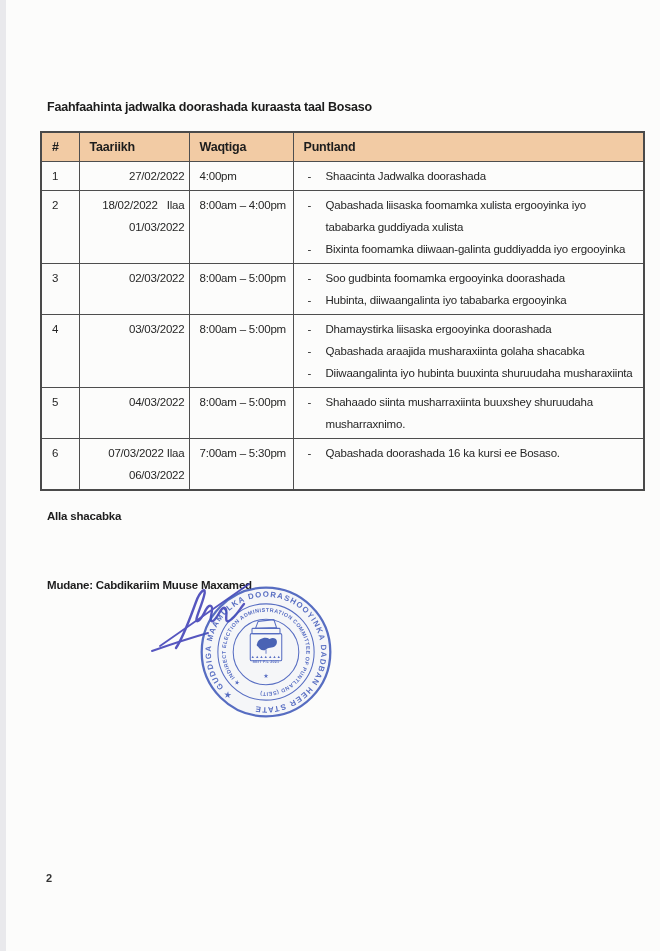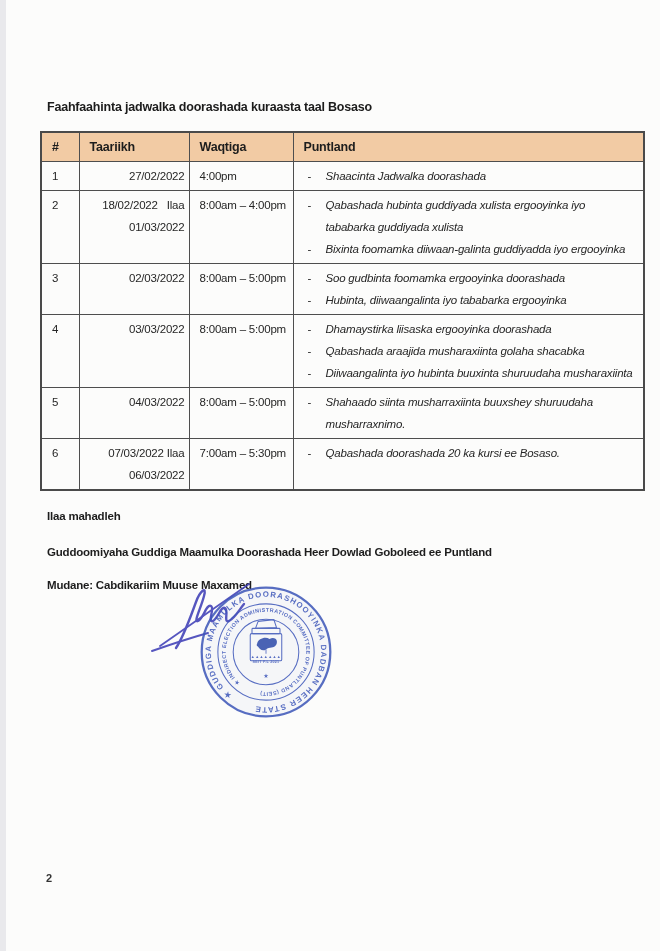--- a/index.html
+++ b/index.html
@@ -55,21 +55,21 @@
   .col-time { width: 104px; }
   .col-task { width: 351px; }
   .c-date { white-space: pre-wrap; text-align: right; }
   .c-task { padding-left: 0 !important; padding-right: 6px !important; }
   .task { display: flex; }
   .dash {
     width: 18px;
     padding-left: 14px;
     flex: 0 0 auto;
   }
-  .task-text { flex: 1 1 auto; font-style: italic; }
+  .task-text { flex: 1 1 auto; }
   .row-1 { height: 26px; }
   .row-2 { height: 67px; }
   .row-3 { height: 48px; }
   .row-4 { height: 67px; }
   .row-5 { height: 48px; }
   .row-6 { height: 44px; }
   .closing-line {
     position: absolute;
     left: 47px;
     font-size: 11.5px;
@@ -163,21 +163,21 @@
         </td>
       </tr>
       <tr class="row-2">
         <td class="c-num">2</td>
         <td class="c-date">18/02/2022   Ilaa
 01/03/2022</td>
         <td class="c-time">8:00am – 4:00pm</td>
         <td class="c-task">
           <div class="task">
             <span class="dash">-</span>
-            <span class="task-text">Qabashada hubinta guddiyada xulista ergooyinka iyo tababarka guddiyada xulista</span>
+            <span class="task-text">Qabashada liisaska foomamka xulista ergooyinka iyo tababarka guddiyada xulista</span>
           </div>
           <div class="task">
             <span class="dash">-</span>
             <span class="task-text">Bixinta foomamka diiwaan-galinta guddiyadda iyo ergooyinka</span>
           </div>
         </td>
       </tr>
       <tr class="row-3">
         <td class="c-num">3</td>
         <td class="c-date">02/03/2022</td>
@@ -224,29 +224,28 @@
         </td>
       </tr>
       <tr class="row-6">
         <td class="c-num">6</td>
         <td class="c-date">07/03/2022 Ilaa
 06/03/2022</td>
         <td class="c-time">7:00am – 5:30pm</td>
         <td class="c-task">
           <div class="task">
             <span class="dash">-</span>
-            <span class="task-text">Qabashada doorashada 20 ka kursi ee Bosaso.</span>
+            <span class="task-text">Qabashada doorashada 16 ka kursi ee Bosaso.</span>
           </div>
         </td>
       </tr>
     </tbody>
   </table>
 
-  <div class="closing-line closing-thanks">Ilaa mahadleh</div>
-  <div class="closing-line closing-title">Guddoomiyaha Guddiga Maamulka Doorashada Heer Dowlad Goboleed ee Puntland</div>
+  <div class="closing-line closing-thanks">Alla shacabka</div>
   <div class="closing-line closing-name">Mudane: Cabdikariim Muuse Maxamed</div>
 
   <svg class="signature-svg" viewBox="0 0 108 78">
     <g fill="none" stroke="#3a3ab5" stroke-width="2.4" stroke-linecap="round">
       <path d="M 30,70 C 38,58 44,40 50,24 C 54,13 61,7 58,18 C 55,30 47,45 52,43 C 58,40 60,26 65,28 C 69,30 61,45 67,43 C 72,40 75,28 79,30 C 83,33 77,45 83,43 C 89,40 93,32 98,26"></path>
       <path stroke-width="1.8" d="M 103,6 L 14,68"></path>
       <path stroke-width="2.0" d="M 6,73 C 26,66 44,60 62,55"></path>
     </g>
   </svg>
 

